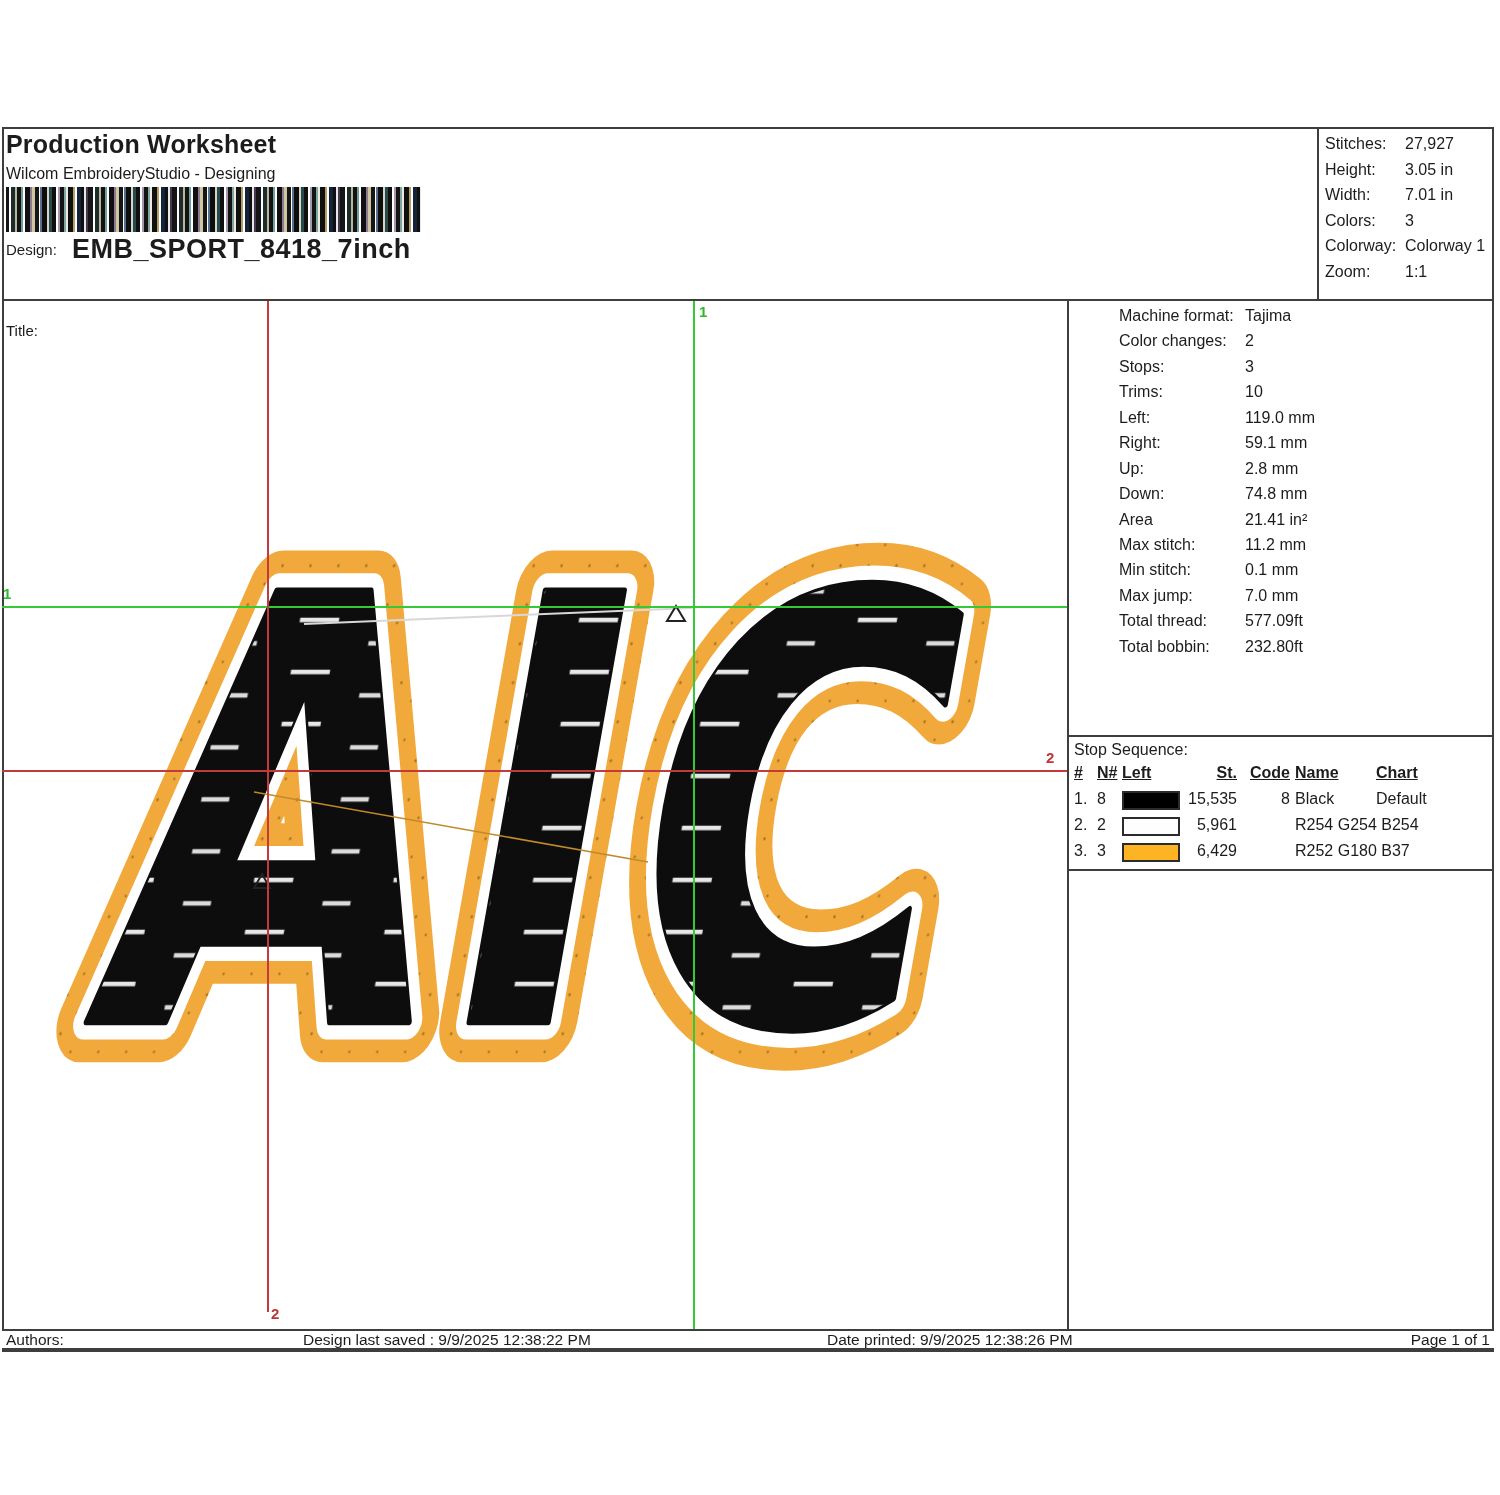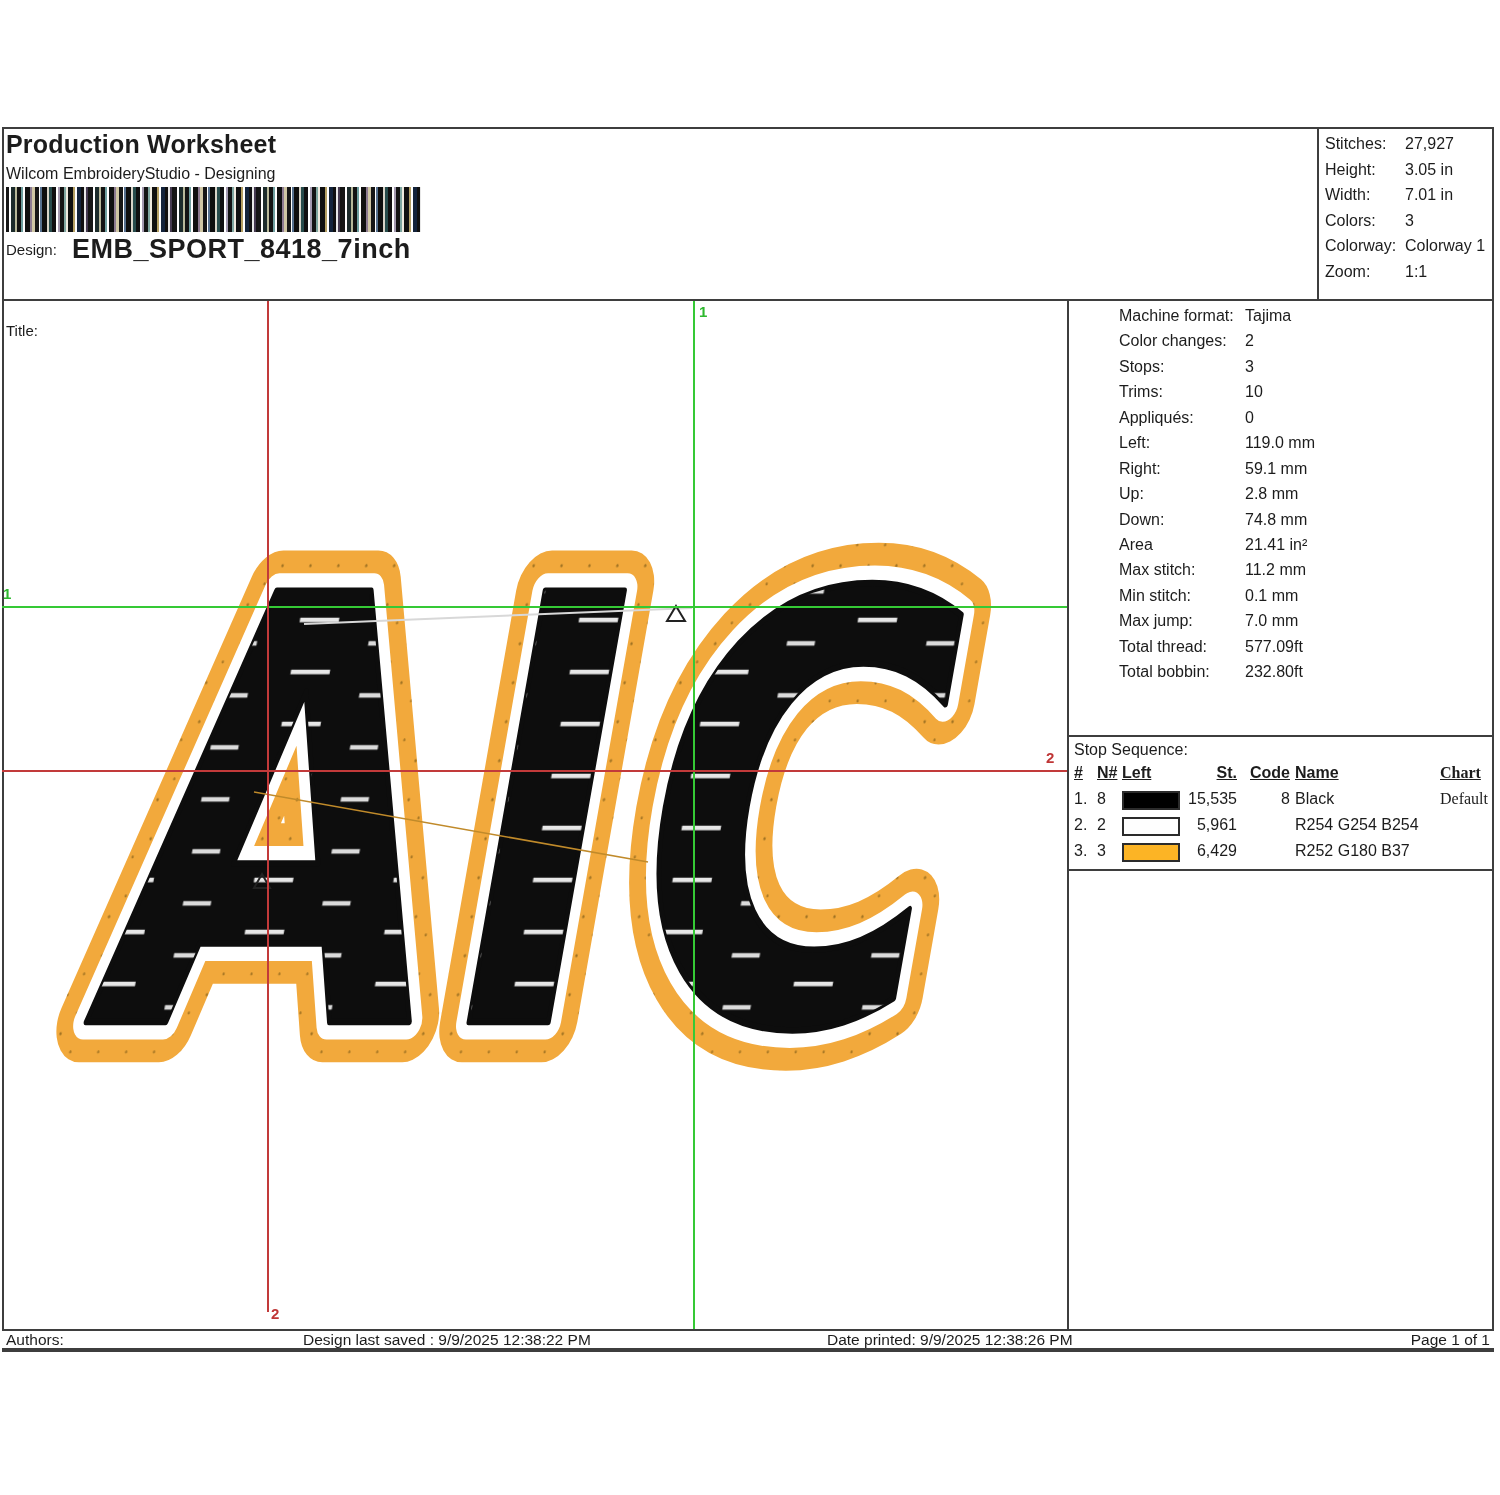--- a/index.html
+++ b/index.html
@@ -36,21 +36,21 @@
   #machine .lab{display:inline-block;width:126px;}
   
   .ss{position:absolute;font-size:16px;height:20px;line-height:20px;white-space:nowrap;}
   .ss.b{font-weight:bold;text-decoration:underline;}
   .ss-num{left:1074px;width:20px;}
   .ss-n{left:1097px;width:22px;}
   .ss-color{left:1122px;width:60px;}
   .ss-st{left:1180px;width:57px;text-align:right;}
   .ss-code{left:1242px;width:48px;text-align:right;}
   .ss-name{left:1295px;width:140px;}
-  .ss-chart{left:1440px;width:57px;font-family:Liberation Serif, serif;}
+  .ss-chart{left:1376px;width:57px;}
   .swatch{position:absolute;left:1122px;width:54px;height:15px;border:2px solid #2b2b2b;}
   
   .gh{position:absolute;background:#35c935;}
   .rh{position:absolute;background:#c23a3a;}
   .marker{position:absolute;font-size:15px;font-weight:bold;line-height:15px;}
   .marker.g{color:#2eb82e;}
   .marker.r{color:#bf3535;}
   
   #footer-bar{left:2px;top:1329px;width:1492px;height:21px;border-top:2px solid #3e3e3e;border-bottom:2px solid #3e3e3e;box-sizing:border-box;background:#fff;}
   .foot{position:absolute;top:1331px;font-size:15.5px;line-height:17px;white-space:nowrap;}
@@ -79,21 +79,20 @@
   <div class="row"><span class="lab">Colors:</span><span>3</span></div>
   <div class="row"><span class="lab">Colorway:</span><span>Colorway 1</span></div>
   <div class="row"><span class="lab">Zoom:</span><span>1:1</span></div>
 </div>
 
 <div id="machine" class="abs">
   <div class="row"><span class="lab">Machine format:</span><span>Tajima</span></div>
   <div class="row"><span class="lab">Color changes:</span><span>2</span></div>
   <div class="row"><span class="lab">Stops:</span><span>3</span></div>
   <div class="row"><span class="lab">Trims:</span><span>10</span></div>
-  <div class="row"><span class="lab">Appliqués:</span><span>0</span></div>
   <div class="row"><span class="lab">Left:</span><span>119.0 mm</span></div>
   <div class="row"><span class="lab">Right:</span><span>59.1 mm</span></div>
   <div class="row"><span class="lab">Up:</span><span>2.8 mm</span></div>
   <div class="row"><span class="lab">Down:</span><span>74.8 mm</span></div>
   <div class="row"><span class="lab">Area</span><span>21.41 in²</span></div>
   <div class="row"><span class="lab">Max stitch:</span><span>11.2 mm</span></div>
   <div class="row"><span class="lab">Min stitch:</span><span>0.1 mm</span></div>
   <div class="row"><span class="lab">Max jump:</span><span>7.0 mm</span></div>
   <div class="row"><span class="lab">Total thread:</span><span>577.09ft</span></div>
   <div class="row"><span class="lab">Total bobbin:</span><span>232.80ft</span></div>

